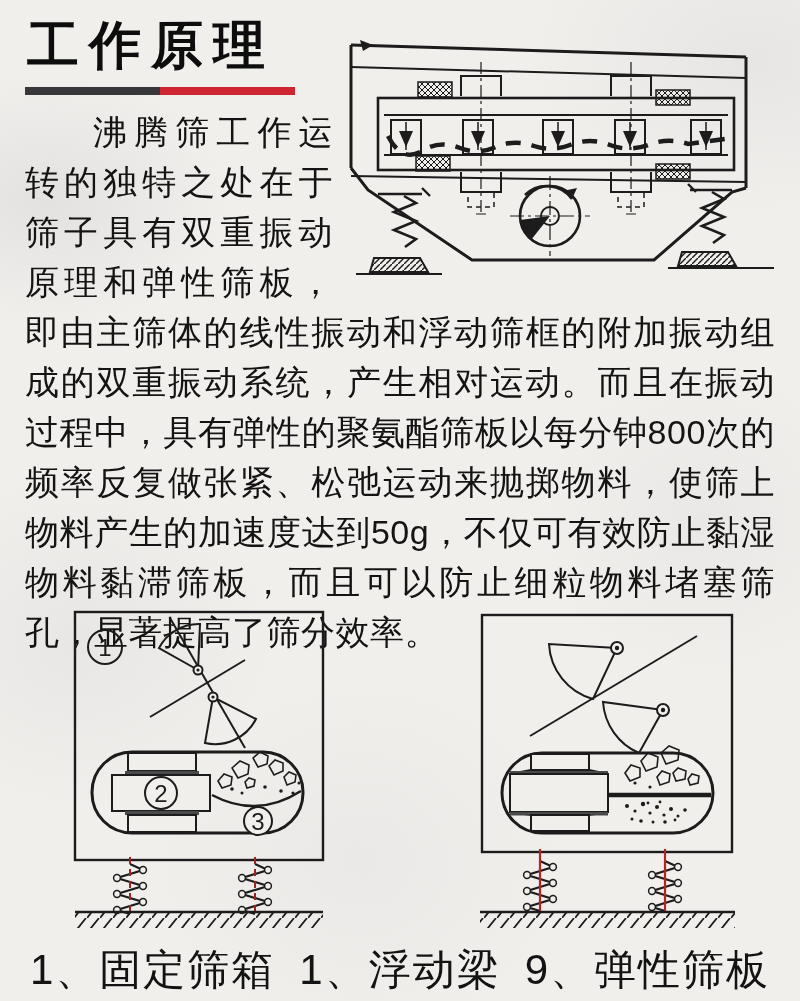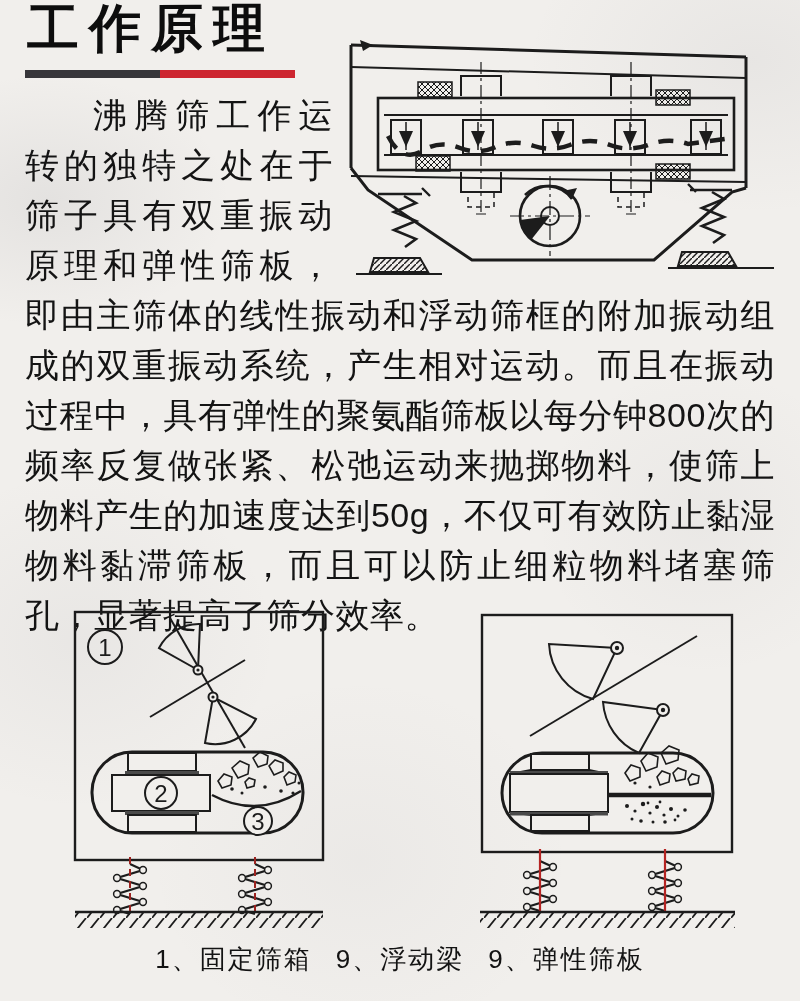--- a/index.html
+++ b/index.html
@@ -14,21 +14,21 @@
     overflow:hidden;
     background-color:#f1efec;
     background-image:
       radial-gradient(260px 180px at 6% 20%, rgba(110,110,118,.10), transparent 70%),
       radial-gradient(320px 220px at 94% 6%, rgba(120,120,128,.08), transparent 70%),
       radial-gradient(280px 240px at 10% 64%, rgba(120,120,128,.07), transparent 70%),
       radial-gradient(240px 220px at 88% 52%, rgba(120,120,128,.06), transparent 70%),
       radial-gradient(300px 260px at 45% 86%, rgba(120,120,128,.05), transparent 70%);
   }
   
-  .hdr{ padding-top:0; }
+  .hdr{ padding-top:17px; }
   .hdr h1{
     margin-left:27px;
     font-size:52px; line-height:56px;
     font-weight:900; letter-spacing:10px;
     color:#0d0d0d;
   }
   .title-underline{
     margin:14px 0 0 25px;
     width:270px; height:8px;
     display:flex;
@@ -52,21 +52,21 @@
   .fig-right  { left:445px; top:603px; }
   .fig text{
     font-family:"Liberation Sans", sans-serif;
     font-size:24px; fill:#1c1c1c;
     text-anchor:middle;
   }
   
   .caption{
     position:absolute; left:0; top:942px; width:800px;
     display:flex; justify-content:center; gap:24px;
-    font-size:26px; font-weight:400; letter-spacing:2px;
+    font-size:42px; font-weight:400; letter-spacing:2px;
     color:#131313;
   }
 </style>
 </head>
 <body>
 
 <div class="page">
 
   <header class="hdr">
     <h1>工作原理</h1>
@@ -310,17 +310,17 @@
       <path d="M95,246 V309 M220,246 V309" stroke="#b52422" stroke-width="2.2" fill="none"></path>
     </g>
     <g>
       <path d="M35,309 H290" stroke="#1c1c1c" stroke-width="2.4" fill="none"></path>
       <rect x="35" y="310" width="255" height="15" fill="url(#r-gh)"></rect>
     </g>
   </svg>
 
   <div class="caption">
     <span>1、固定筛箱</span>
-    <span>9、浮动梁</span>
+    <span>1、浮动梁</span>
     <span>9、弹性筛板</span>
   </div>
 
 </div>
 
 </body></html>

